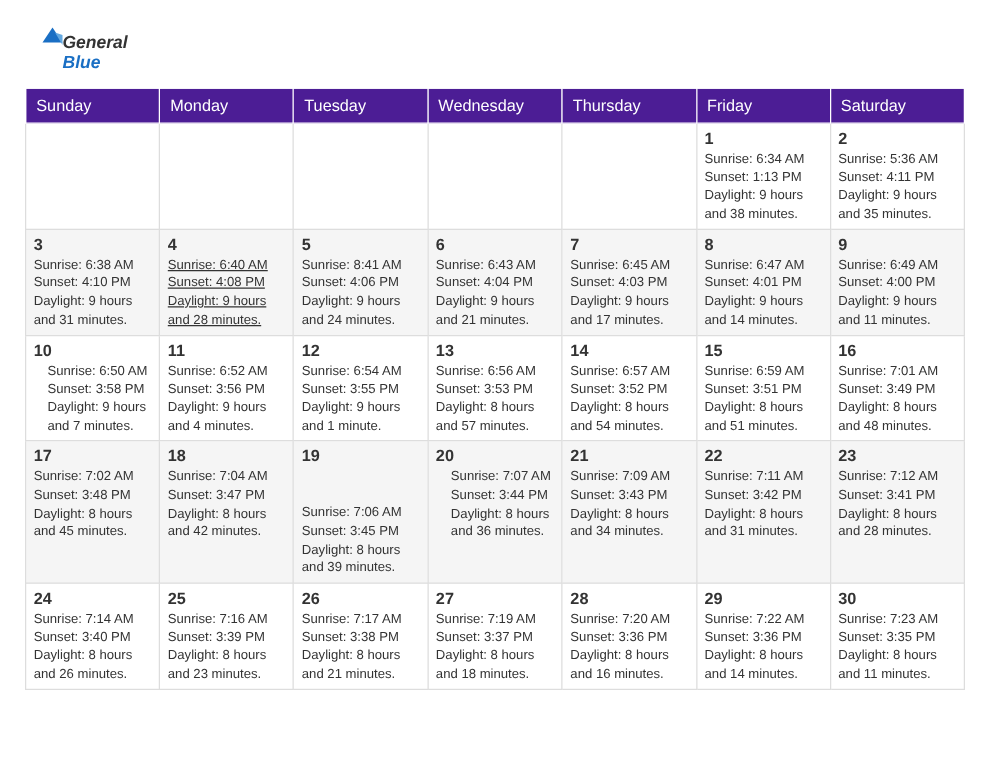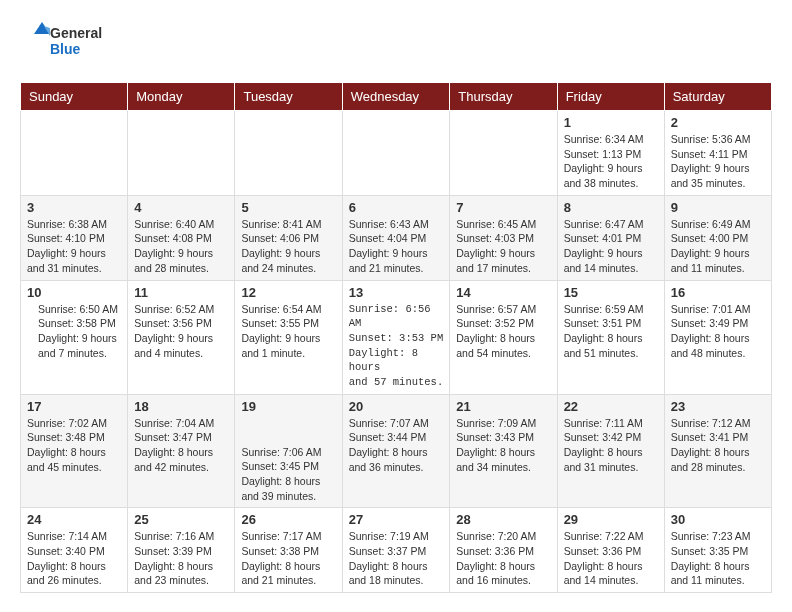--- a/index.html
+++ b/index.html
@@ -7,21 +7,22 @@
       font-family: Arial, sans-serif;
       background: #fff;
       width: 792px;
       min-height: 612px;
       padding: 20px;
     }
     .header-section {
       display: flex;
       justify-content: space-between;
       align-items: center;
-      margin-bottom: 22px;
+      margin-bottom: 10px;
+      font-style: italic;
     }
     .logo {
       display: flex;
       align-items: center;
       gap: 4px;
     }
     .title-section {
       text-align: right;
     }
     .month-title {
@@ -32,21 +33,21 @@
     .location {
       font-size: 16px;
       color: #555;
     }
     .calendar {
       width: 100%;
       border-collapse: collapse;
       font-size: 11px;
     }
     .calendar th {
-      background-color: #7f1d1d;
+      background-color: #4c1d95;
       color: white;
       padding: 6px 8px;
       text-align: left;
       font-size: 13px;
       font-weight: normal;
       border: 1px solid #fff;
     }
     .calendar td {
       border: 1px solid #ddd;
       vertical-align: top;
@@ -129,21 +130,21 @@
       <tr>
         <td>
           <span class="day-number">3</span>
           <div class="day-info" style="white-space: pre-line;">Sunrise: 6:38 AM
 Sunset: 4:10 PM
 Daylight: 9 hours
 and 31 minutes.</div>
         </td>
         <td>
           <span class="day-number">4</span>
-          <div class="day-info" style="white-space: pre-line;">Sunrise: 6:40 AM
+          <div class="day-info" style="white-space: pre-line; text-decoration: underline;">Sunrise: 6:40 AM
 Sunset: 4:08 PM
 Daylight: 9 hours
 and 28 minutes.</div>
         </td>
         <td>
           <span class="day-number">5</span>
           <div class="day-info" style="white-space: pre-line;">Sunrise: 8:41 AM
 Sunset: 4:06 PM
 Daylight: 9 hours
 and 24 minutes.</div>
@@ -194,21 +195,21 @@
         </td>
         <td>
           <span class="day-number">12</span>
           <div class="day-info" style="white-space: pre-line;">Sunrise: 6:54 AM
 Sunset: 3:55 PM
 Daylight: 9 hours
 and 1 minute.</div>
         </td>
         <td>
           <span class="day-number">13</span>
-          <div class="day-info" style="white-space: pre-line; font-family: Liberation Mono, monospace;">Sunrise: 6:56 AM
+          <div class="day-info" style="white-space: pre-line;">Sunrise: 6:56 AM
 Sunset: 3:53 PM
 Daylight: 8 hours
 and 57 minutes.</div>
         </td>
         <td>
           <span class="day-number">14</span>
           <div class="day-info" style="white-space: pre-line;">Sunrise: 6:57 AM
 Sunset: 3:52 PM
 Daylight: 8 hours
 and 54 minutes.</div>
@@ -245,21 +246,21 @@
         </td>
         <td>
           <span class="day-number">19</span>
           <div class="day-info" style="white-space: pre-line; margin-top: 31px;">Sunrise: 7:06 AM
 Sunset: 3:45 PM
 Daylight: 8 hours
 and 39 minutes.</div>
         </td>
         <td>
           <span class="day-number">20</span>
-          <div class="day-info" style="white-space: pre-line;">Sunrise: 7:07 AM
+          <div class="day-info" style="white-space: pre-line; margin-left: 12px;">Sunrise: 7:07 AM
 Sunset: 3:44 PM
 Daylight: 8 hours
 and 36 minutes.</div>
         </td>
         <td>
           <span class="day-number">21</span>
           <div class="day-info" style="white-space: pre-line;">Sunrise: 7:09 AM
 Sunset: 3:43 PM
 Daylight: 8 hours
 and 34 minutes.</div>

